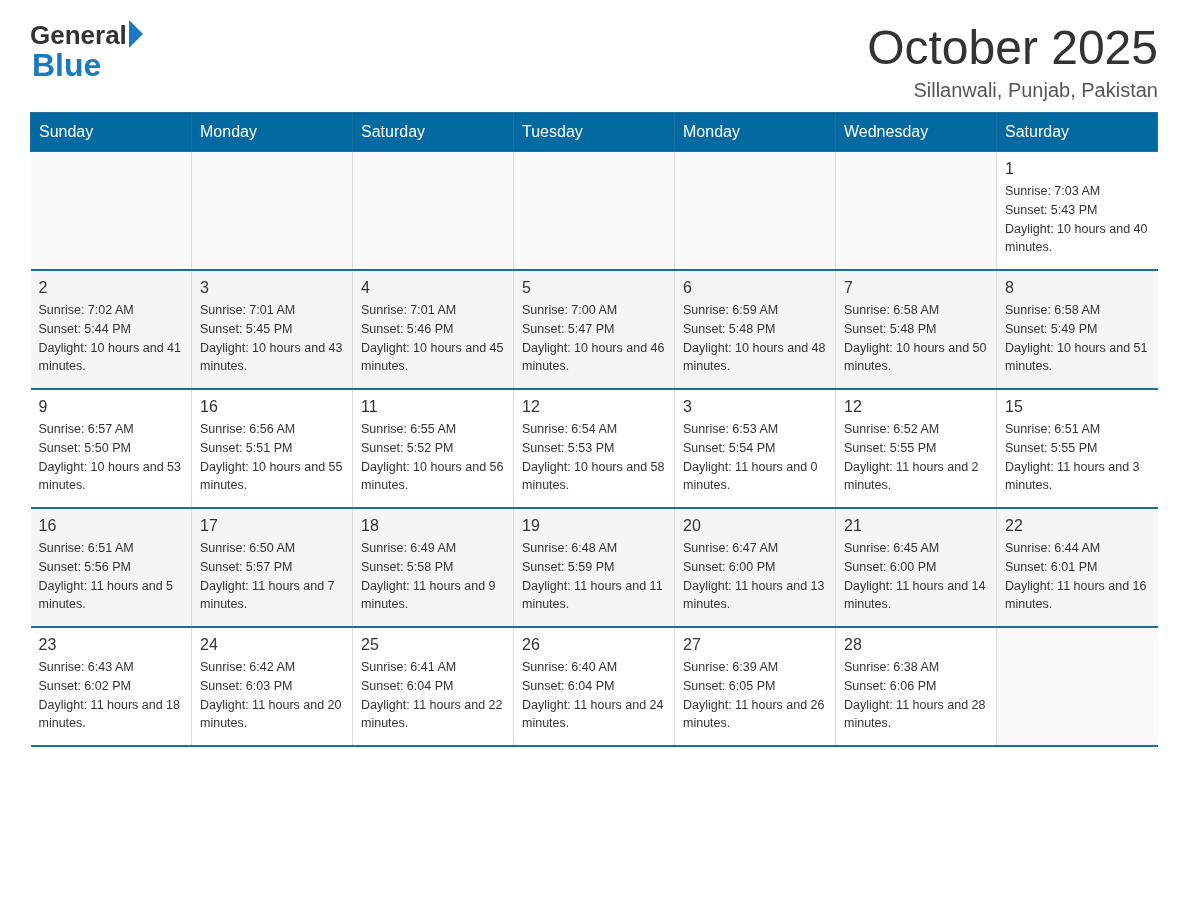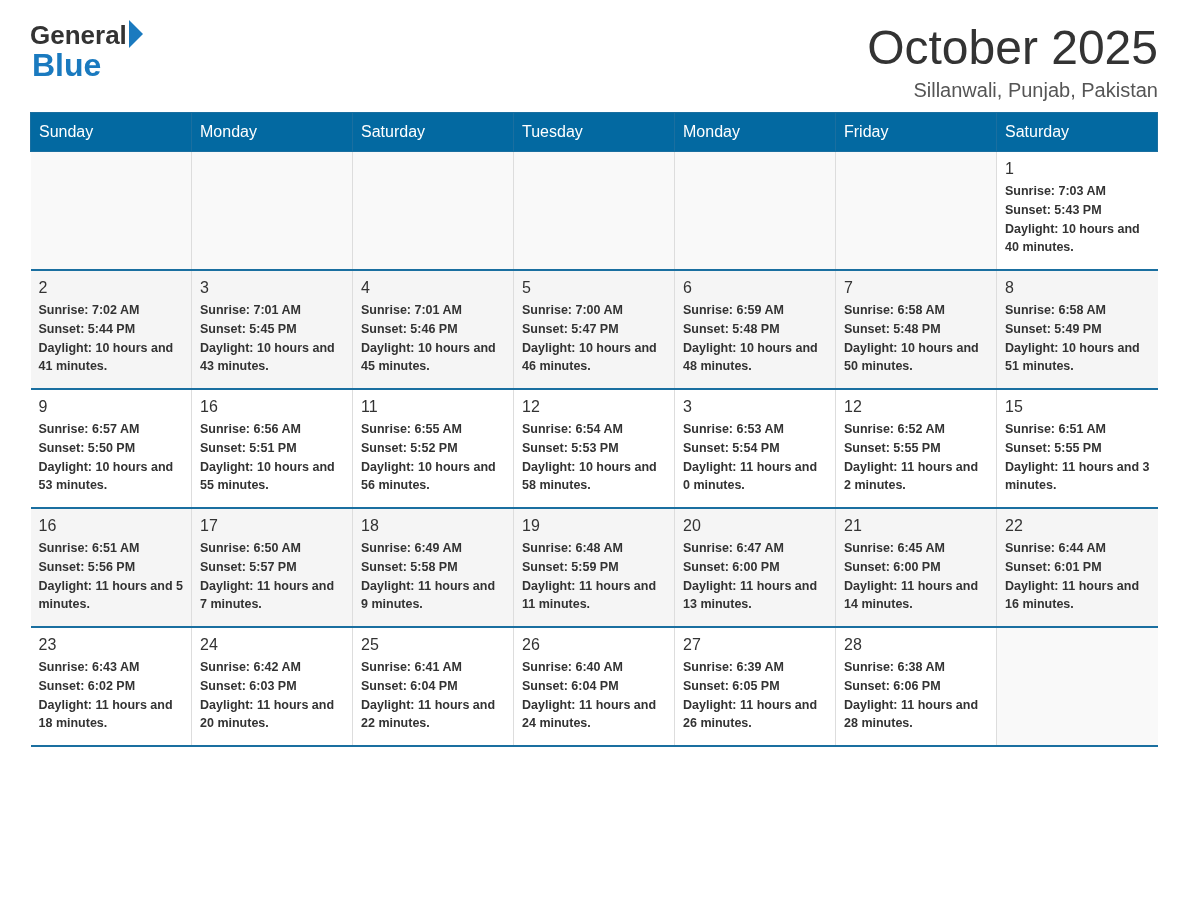--- a/index.html
+++ b/index.html
@@ -97,21 +97,20 @@
     .day-number {
       font-size: 16px;
       font-weight: normal;
       margin-bottom: 4px;
       display: block;
     }
     .day-info {
       font-size: 12.5px;
       color: #333;
       line-height: 1.5;
-      font-weight: bold;
     }
     .empty-cell {
       background: #f9f9f9;
     }
     tbody tr:nth-child(odd) {
       background-color: #fff;
     }
     tbody tr:nth-child(even) {
       background-color: #f5f5f5;
     }
@@ -134,21 +133,21 @@
 </div>
 
 <table class="calendar">
   <thead>
     <tr>
     <th>Sunday</th>
         <th>Monday</th>
         <th>Saturday</th>
         <th>Tuesday</th>
         <th>Monday</th>
-        <th>Friday</th>
+        <th>Wednesday</th>
         <th>Saturday</th>
       </tr>
   </thead>
   <tbody id="calendar-body">
   <tr>
         <td class="empty-cell"></td>
         <td class="empty-cell"></td>
         <td class="empty-cell"></td>
         <td class="empty-cell"></td>
         <td class="empty-cell"></td>

